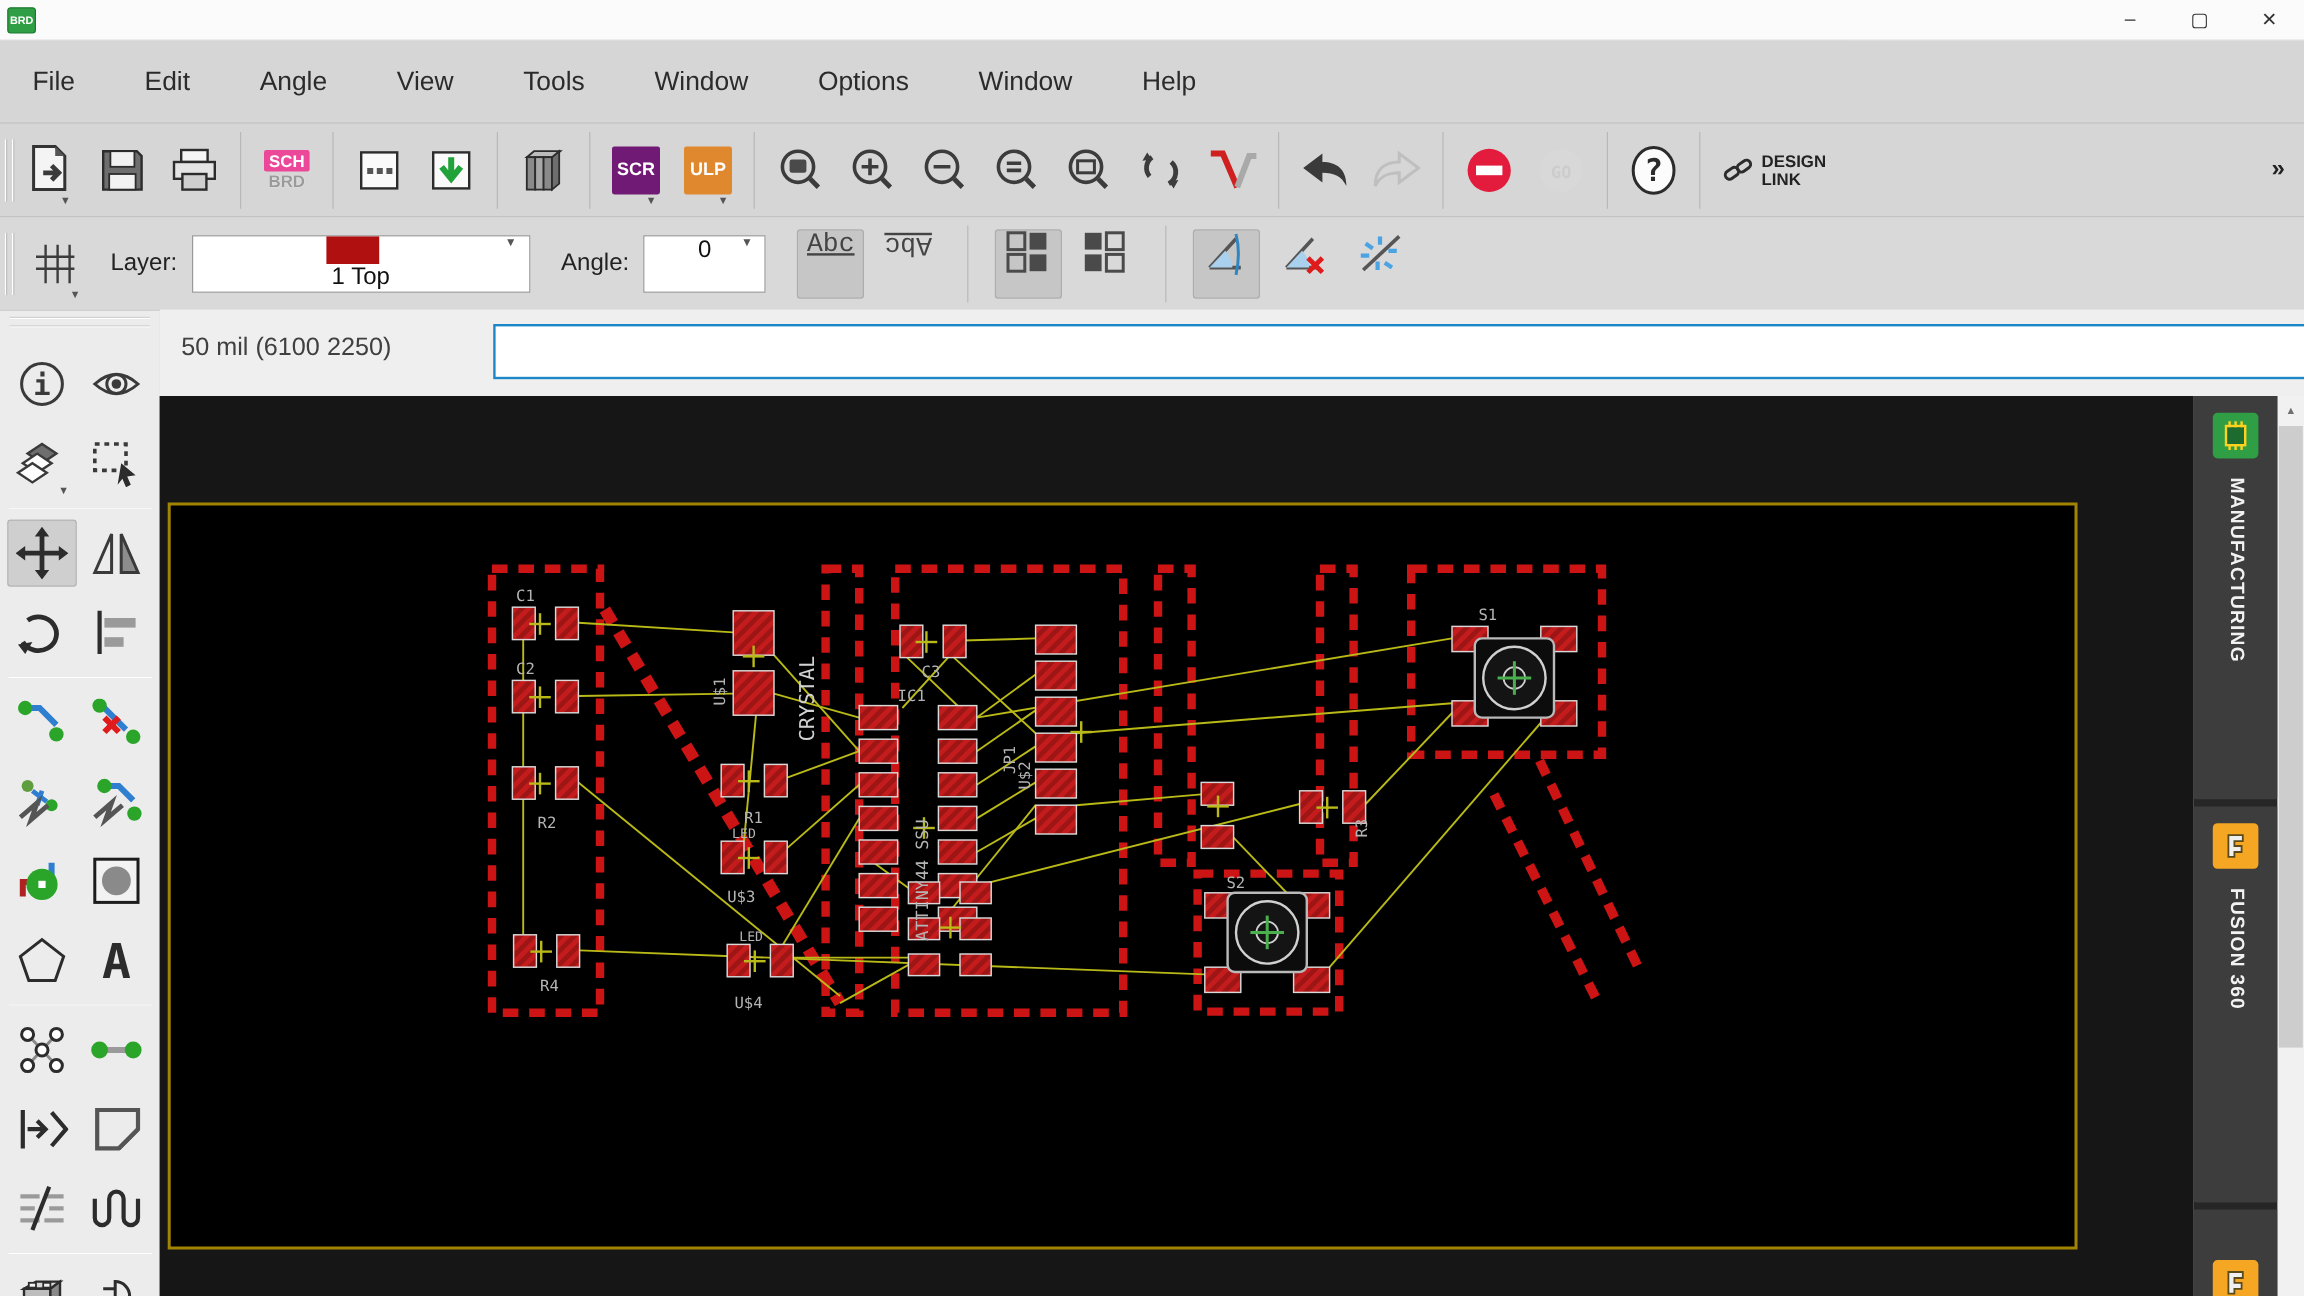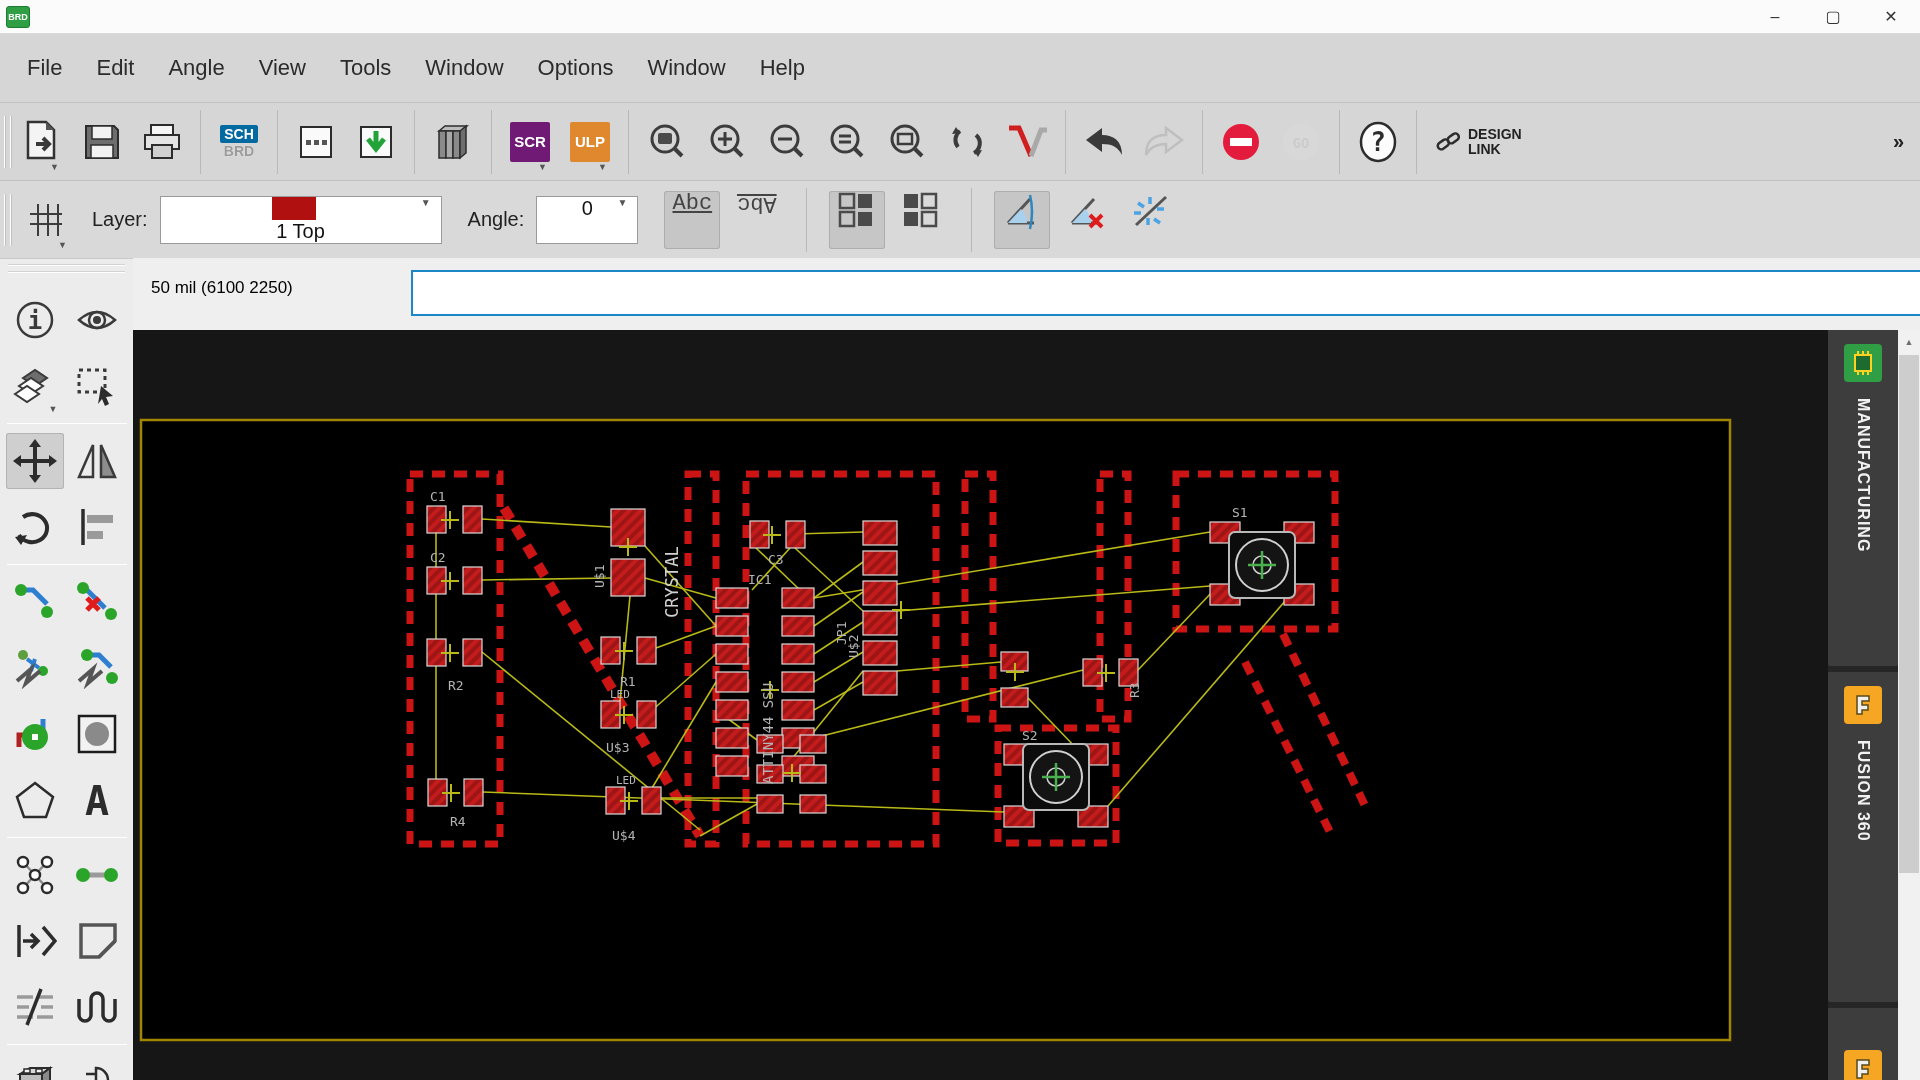--- a/index.html
+++ b/index.html
@@ -8,54 +8,54 @@
   .titlebar { position:absolute; left:0; top:0; width:1920px; height:34px; background:#fbfbfb;
               display:flex; align-items:center; border-bottom:1px solid #d9d9d9; }
   .brdicon { width:24px; height:22px; margin:0 8px 0 6px; background:#2f9e44; border-radius:3px;
              color:#fff; font-size:9px; font-weight:bold; display:flex; align-items:center; justify-content:center;
              border:1px solid #1d7a31; }
   .title-text { font-size:15px; color:#111; }
   .wincontrols { margin-left:auto; display:flex; }
   .winbtn { width:58px; height:33px; display:flex; align-items:center; justify-content:center;
             font-size:16px; color:#333; }
   .menubar { position:absolute; left:0; top:34px; width:1540px; height:68px; background:#d6d6d6;
-             display:flex; align-items:center; padding-left:10px; }
+             display:flex; align-items:center; padding-left:10px;gap:24px; }
   .menuitem { font-size:22px; color:#2b2b2b; padding:10px 17px; }
   .toolbar { position:absolute; left:0; top:102px; width:1920px; height:78px; background:#d6d6d6;
              border-top:1px solid #c2c2c2; display:flex; align-items:center; }
   .row2 { position:absolute; left:0; top:180px; width:1920px; height:78px; background:#d9d9d9;
           border-top:1px solid #c2c2c2; display:flex; align-items:center; }
   .handle { width:2px; height:52px; background:#bfbfbf; margin-left:4px; border-left:1px solid #fff; }
   .tbtn { position:relative; width:54px; height:64px; display:flex; align-items:center; justify-content:center;
           margin:0 3px; border-radius:3px; }
   .tbtn .caret { position:absolute; bottom:2px; right:10px; font-size:9px; color:#555; }
   .tsep { width:1px; height:64px; background:#b8b8b8; margin:0 8px; }
   .chipbox { width:40px; height:40px; border-radius:2px; color:#fff; font-weight:bold; font-size:15px;
              display:flex; align-items:center; justify-content:center; }
   .schbrd { display:flex; flex-direction:column; align-items:center; line-height:1; }
-  .schbrd .sch { background:#0369a1; color:#fff; font-weight:bold; font-size:14px; padding:2px 4px; border-radius:2px; }
+  .schbrd .sch { background:#ec4899; color:#fff; font-weight:bold; font-size:14px; padding:2px 4px; border-radius:2px; }
   .schbrd .brd { color:#9a9a9a; font-weight:bold; font-size:14px; padding:1px 2px;
                  text-shadow:0 0 1px #fff; }
   .disabled { opacity:0.38; }
   .designlink { display:flex; align-items:center; margin:12px 10px; }
   .designlink .txt { font-size:14px; font-weight:bold; color:#222; line-height:1.05; margin-left:7px; }
   .overflow { margin-left:auto; margin-right:16px; font-size:20px; font-weight:bold; color:#222; }
   .lbl { font-size:20px; color:#222; margin:0 12px; }
   .combo { height:48px; background:#fff; border:1px solid #9a9a9a; display:flex; align-items:center;
            padding:0 10px; position:relative;flex-direction:column; }
   .combo .caret { position:absolute; right:10px; font-size:10px; color:#555; }
   .swatch { width:44px; height:30px; background:#b01010; margin-right:14px; }
   .combo .val { font-size:20px; color:#111; }
   .togbtn { width:56px; height:58px; display:flex; align-items:flex-start; justify-content:center;
             margin:0 4px; border-radius:3px; font-size:20px; color:#333;font-family:Liberation Mono, monospace; }
   .pressed { background:#c6c6c6; box-shadow:inset 0 0 0 1px #adadad; }
   .abc { text-decoration:underline; font-size:22px; color:#444; }
   .abc-flip { display:inline-block; transform:rotate(180deg); font-size:22px; color:#444; text-decoration:underline; }
   .cmdbar { position:absolute; left:133px; top:258px; width:1787px; height:72px; background:#efefef; }
-  .coordtext { position:absolute; left:18px; top:20px; font-size:17px; color:#000000; }
+  .coordtext { position:absolute; left:18px; top:20px; font-size:21px; color:#404040; }
   .cmdcombo { position:absolute; left:278px; top:12px; width:1566px; height:46px; background:#fff;
               border:2px solid #1b87c9; }
   .sidebar { position:absolute; left:0; top:258px; width:133px; height:822px; background:#ececec;
              border-top:1px solid #c9c9c9; }
   .sbhandle { height:2px; background:#d2d2d2; margin:5px 8px 0 8px; border-bottom:1px solid #fff; }
   .toolgrid { display:grid; grid-template-columns:62px 62px; justify-content:center; margin-top:14px; }
   .toolbtn { width:58px; height:56px; margin:5px 1px; display:flex; align-items:center; justify-content:center;
              border-radius:3px; position:relative; }
   .toolbtn.active { background:#cfcfcf; box-shadow:inset 0 0 0 1px #b3b3b3; }
   .toolbtn .caret { position:absolute; bottom:0px; right:6px; font-size:9px; color:#555; }

